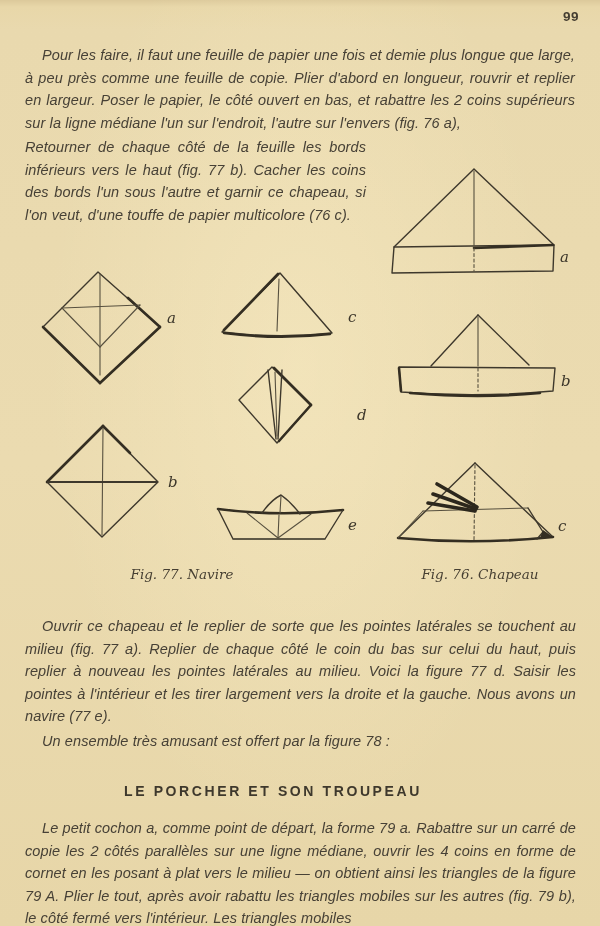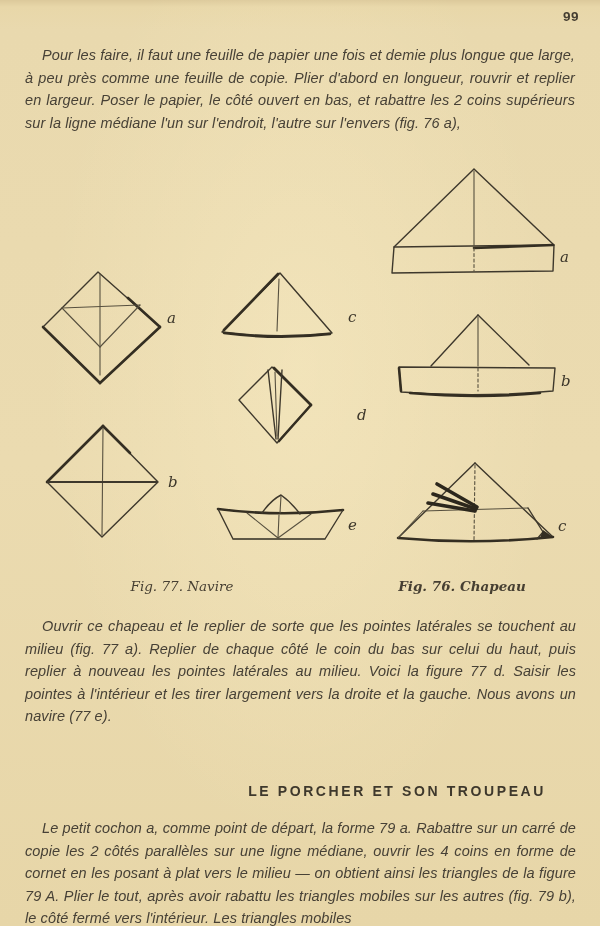--- a/index.html
+++ b/index.html
@@ -26,25 +26,24 @@
     font-style:italic;
   }
   .para.indent{ text-indent:17px; }
   .caption{
     position:absolute;
     font-family:"DejaVu Serif","Liberation Serif",serif;
     font-style:italic;
     font-size:13.5px; color:#463f32;
     transform:translateX(-50%);
     white-space:nowrap;
-    margin-top:12px;
   }
   .heading{
     position:absolute;
-    left:0; width:546px; text-align:right;
+    left:0; width:546px; text-align:center;
     font-size:14px; font-weight:700; letter-spacing:2.6px;
     color:#3e382c;
   }
   .fig-overlay{
     position:absolute; left:0; top:0;
     pointer-events:none;
   }
   .fig-label{
     font-family:"DejaVu Serif","Liberation Serif",serif;
     font-style:italic;
@@ -60,31 +59,33 @@
 </style>
 </head>
 <body>
 
 <div class="page">
 
   <div class="page-number">99</div>
 
   <div class="para indent" style="top:44px; left:25px; width:550px;">Pour les faire, il faut une feuille de papier une fois et demie plus longue que large, à peu près comme une feuille de copie. Plier d'abord en longueur, rouvrir et replier en largeur. Poser le papier, le côté ouvert en bas, et rabattre les 2 coins supérieurs sur la ligne médiane l'un sur l'endroit, l'autre sur l'envers (fig. 76 a),</div>
 
+  <div class="para" style="top:136px; left:25px; width:341px;">Retourner de chaque côté de la feuille les bords inférieurs vers le haut (fig. 77 b). Cacher les coins des bords l'un sous l'autre et garnir ce chapeau, si l'on veut, d'une touffe de papier multicolore (76 c).</div>
 
   <div class="para indent" style="top:615px; left:25px; width:551px;">Ouvrir ce chapeau et le replier de sorte que les pointes latérales se touchent au milieu (fig. 77 a). Replier de chaque côté le coin du bas sur celui du haut, puis replier à nouveau les pointes latérales au milieu. Voici la figure 77 d. Saisir les pointes à l'intérieur et les tirer largement vers la droite et la gauche. Nous avons un navire (77 e).</div>
 
+  <div class="para indent" style="top:730px; left:25px; width:551px;">Un ensemble très amusant est offert par la figure 78 :</div>
 
   <div class="heading" style="top:783px;">LE  PORCHER  ET  SON  TROUPEAU</div>
 
   <div class="para indent" style="top:817px; left:25px; width:551px;">Le petit cochon a, comme point de départ, la forme 79 a. Rabattre sur un carré de copie les 2 côtés parallèles sur une ligne médiane, ouvrir les 4 coins en forme de cornet en les posant à plat vers le milieu — on obtient ainsi les triangles de la figure 79 A. Plier le tout, après avoir rabattu les triangles mobiles sur les autres (fig. 79 b), le côté fermé vers l'intérieur. Les triangles mobiles</div>
 
   <div class="caption" style="top:566px; left:182px;">Fig. 77. Navire</div>
 
-  <div class="caption" style="top:566px; left:462px;font-weight:bold;">Fig. 76. Chapeau</div>
+  <div class="caption" style="top:566px; left:480px;">Fig. 76. Chapeau</div>
 
   <svg class="fig-overlay" width="600" height="926" viewBox="0 0 600 926">
 
     <g>
       <path class="ln mid" d="M474,169 L394,247 M474,169 L554,245"></path>
       <path class="ln mid" d="M394,247 L392,273 L553,271 L554,245 L394,247"></path>
       <path class="ln heavy" d="M474,248 L553,245"></path>
       <path class="ln thin" d="M474,171 L474,246"></path>
       <path class="ln thin dash" d="M474,248 L474,271"></path>
       <text class="fig-label" x="560" y="262">a</text>

